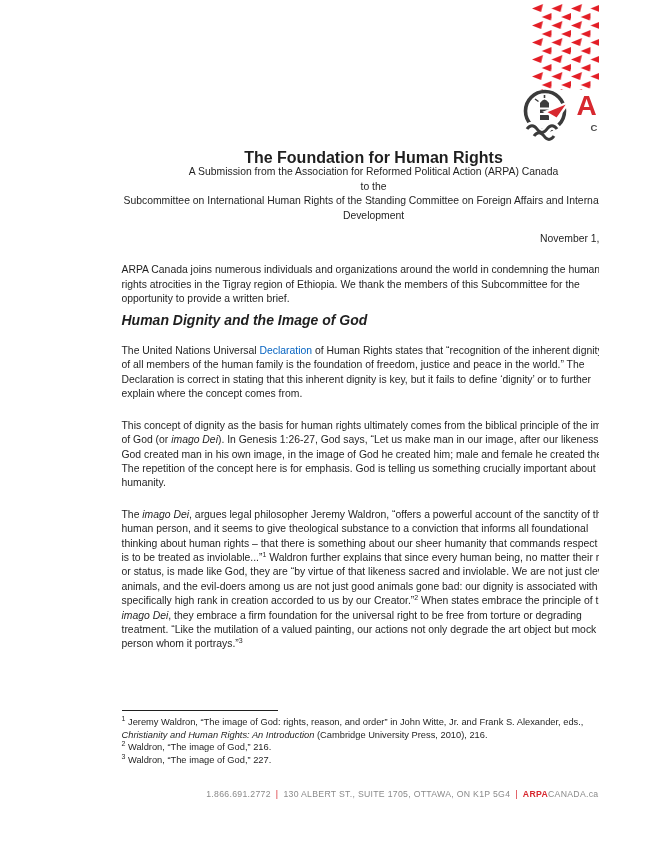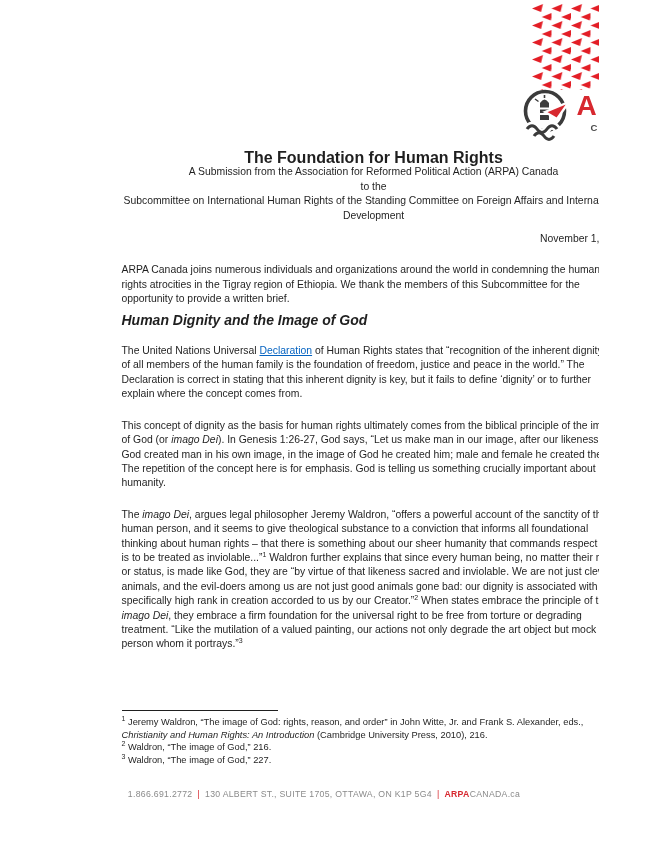--- a/index.html
+++ b/index.html
@@ -21,29 +21,29 @@
 
   
   .content { position:absolute; left:72px; width:504px; top:151px; font-size:10.4px; line-height:14.4px; }
   .title { text-align:center; font-weight:bold; font-size:16px; }
   .submission { text-align:center; }
   .date { text-align:right; margin-top:9px; }
   .para { margin-top:17px; }
   .heading { font-weight:bold; margin-top:6px; font-size:14px;font-style:italic; }
 
   sup { font-size:7px; vertical-align:super; line-height:0; }
-  .seg-link { color:#0563c1; text-decoration:underline; cursor:pointer; }
+  .seg-link { color:#0563c1; cursor:pointer; }
   .seg-italic { font-style:italic; }
 
   
   .footnotes { position:absolute; left:72px; width:504px; top:710px; font-size:9.3px; line-height:12.6px; }
   .fn-rule { width:156px; border-top:1.2px solid #1f1f1f; margin-bottom:5px; }
 
   
-  .footer { position:absolute; left:0; right:0; top:789px; text-align:center;
+  .footer { position:absolute; left:0; right:0; top:789px; text-align:right;
             font-size:8.7px; color:#8a8a8a; letter-spacing:0.3px; }
   .seg-pipe { color:#d7282f; padding:0 5px; }
   .seg-brand { color:#d7282f; font-weight:bold; }
 </style>
 </head>
 <body>
 
 <div class="page">
 
   <svg class="tri-pattern" width="118" height="86">

